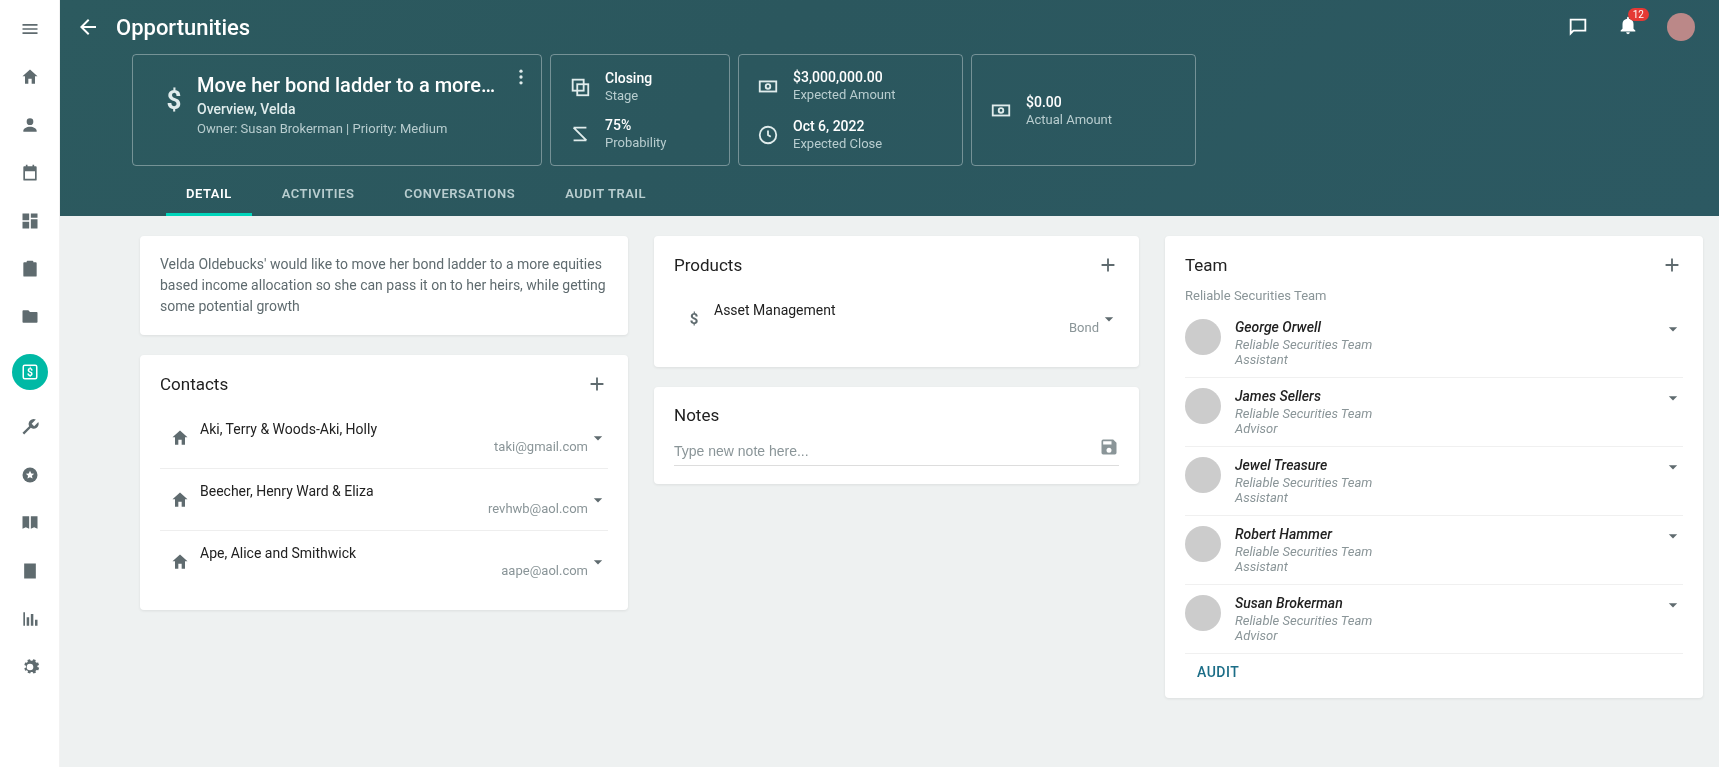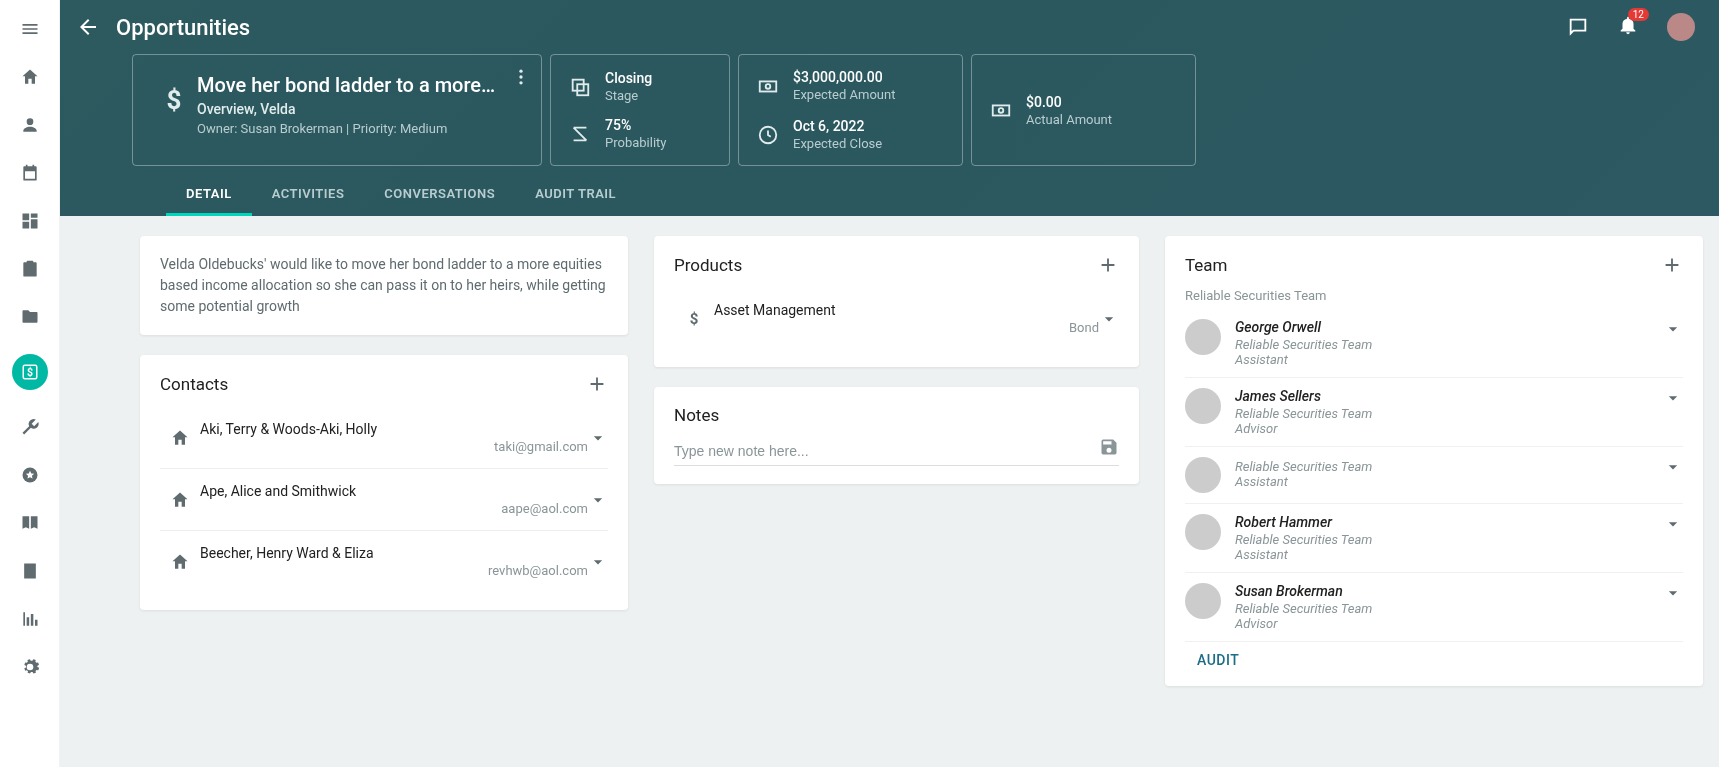--- a/index.html
+++ b/index.html
@@ -39,21 +39,21 @@
 .stat-row { display: flex; align-items: center; gap: 14px; }
 .stat-row .ic { width: 22px; height: 22px; fill: #e0ecec; }
 .stat-row .txt { display: flex; flex-direction: column; }
 .stat-row .val { font-size: 14px; font-weight: 500; color: #fff; }
 .stat-row .lbl { font-size: 13px; color: #b8cdcf; margin-top: 2px; }
 .c2 { min-width: 180px; gap: 14px; }
 .c3 { min-width: 225px; }
 .c4 { min-width: 225px; }
 
 
-.tabs { display: flex; gap: 0; padding-left: 106px; margin-top: 8px; }
+.tabs { display: flex; gap: 10px; padding-left: 106px; margin-top: 8px; }
 .tab { padding: 12px 20px; font-size: 13px; font-weight: 600; letter-spacing: 0.5px; color: #b8cdcf; cursor: pointer; }
 .tab.active { color: #fff; border-bottom: 3px solid #00d6bb; }
 
 
 .content { padding: 20px 16px 20px 80px; display: flex; gap: 26px; flex: 1; overflow: auto; background: #eef1f1; }
 .col { display: flex; flex-direction: column; gap: 20px; }
 .col1 { width: 488px; }
 .col2 { width: 485px; }
 .col3 { flex: 1; }
 
@@ -301,36 +301,36 @@
                 <path d="M7 10l5 5 5-5z"></path>
               </svg>
             </div>
             <div class="list-row">
     <div class="ic">
                 <svg width="20" height="20" viewBox="0 0 24 24">
                   <path d="M12 3l9 8h-3v9h-4v-6h-4v6H6v-9H3z"></path>
                 </svg>
               </div>
     <div class="txt">
-                <div class="name">Ape, Alice and Smithwick</div>
-                <div class="sub">aape@aol.com</div>
+                <div class="name">Beecher, Henry Ward &amp; Eliza</div>
+                <div class="sub">revhwb@aol.com</div>
               </div>
     <svg class="chev" width="20" height="20" viewBox="0 0 24 24">
                 <path d="M7 10l5 5 5-5z"></path>
               </svg>
             </div>
             <div class="list-row">
     <div class="ic">
                 <svg width="20" height="20" viewBox="0 0 24 24">
                   <path d="M12 3l9 8h-3v9h-4v-6h-4v6H6v-9H3z"></path>
                 </svg>
               </div>
     <div class="txt">
-                <div class="name">Beecher, Henry Ward &amp; Eliza</div>
-                <div class="sub">revhwb@aol.com</div>
+                <div class="name">Ape, Alice and Smithwick</div>
+                <div class="sub">aape@aol.com</div>
               </div>
     <svg class="chev" width="20" height="20" viewBox="0 0 24 24">
                 <path d="M7 10l5 5 5-5z"></path>
               </svg>
             </div>
           </div>
       </div>
     </div>
 
     <div class="col col2">
@@ -400,20 +400,21 @@
       <div class="role1">Reliable Securities Team</div>
       <div class="role2">Advisor</div>
     </div>
     <svg class="chev" width="20" height="20" fill="#5f6b6f" viewBox="0 0 24 24">
                 <path d="M7 10l5 5 5-5z"></path>
               </svg>
             </div>
             <div class="team-row">
     <div class="av"></div>
     <div class="txt">
+      <div class="name">Jewel Treasure</div>
       <div class="role1">Reliable Securities Team</div>
       <div class="role2">Assistant</div>
     </div>
     <svg class="chev" width="20" height="20" fill="#5f6b6f" viewBox="0 0 24 24">
                 <path d="M7 10l5 5 5-5z"></path>
               </svg>
             </div>
             <div class="team-row">
     <div class="av"></div>
     <div class="txt">

